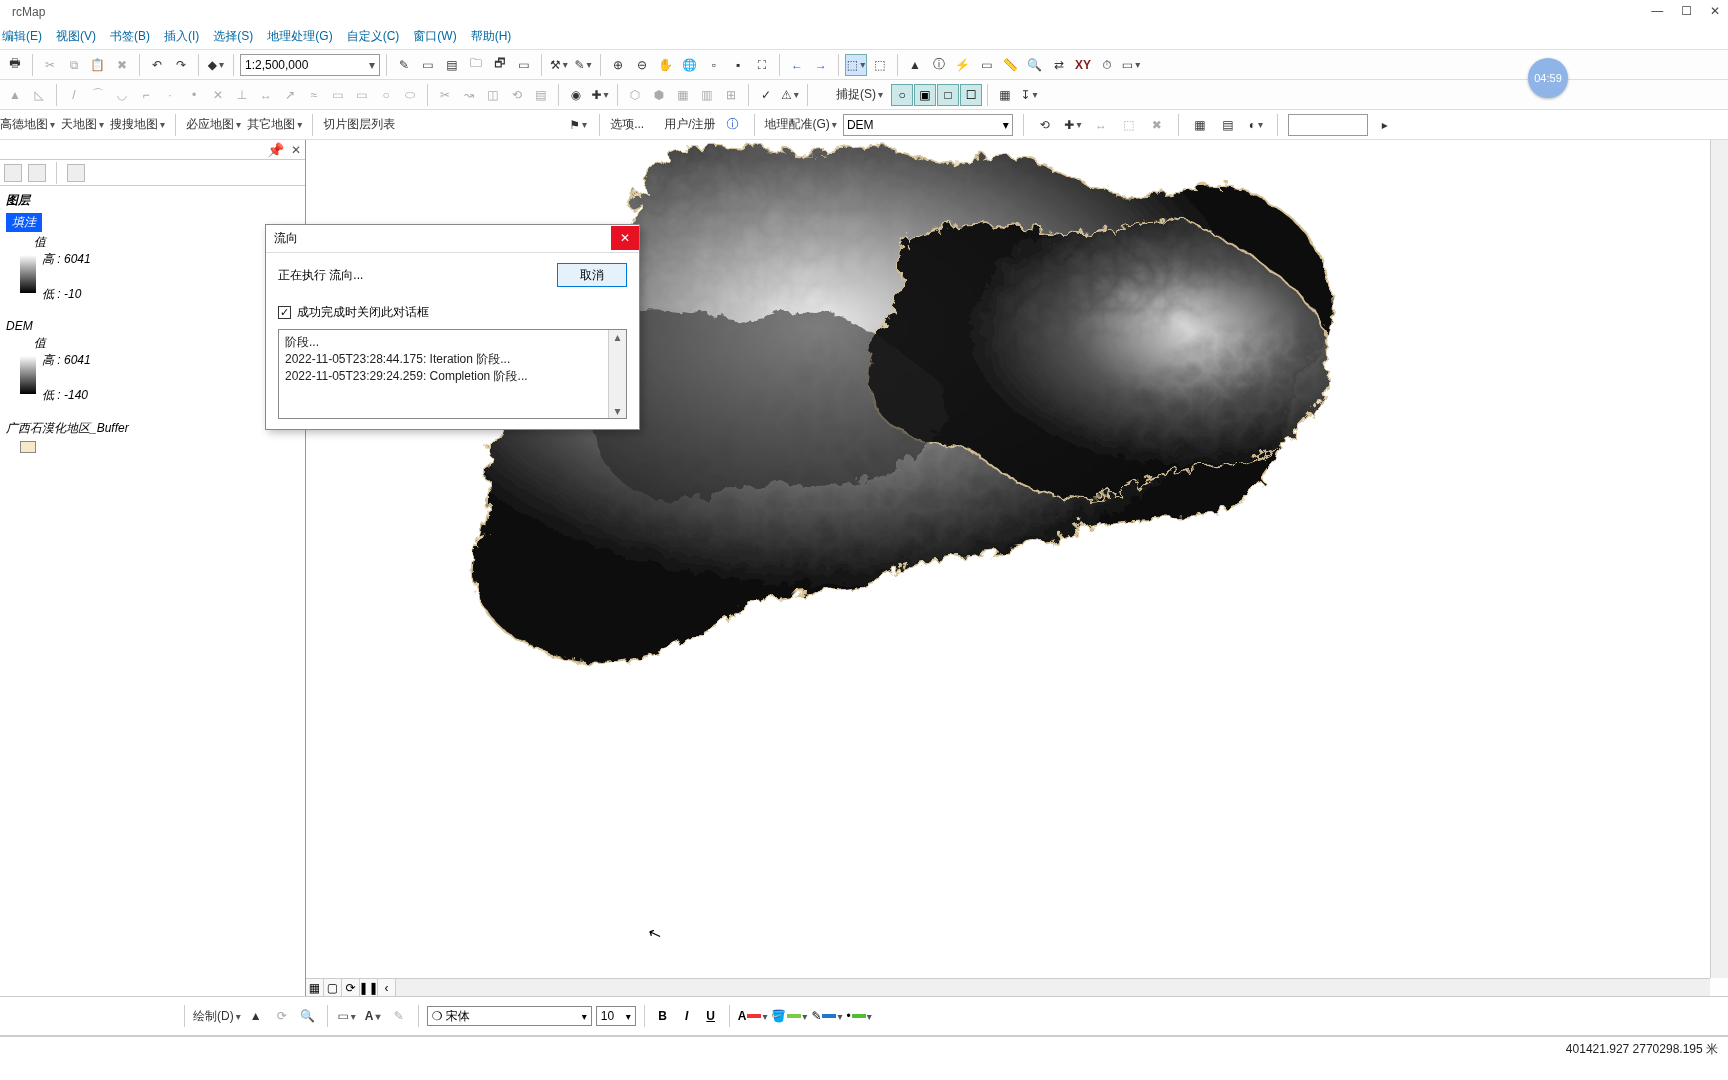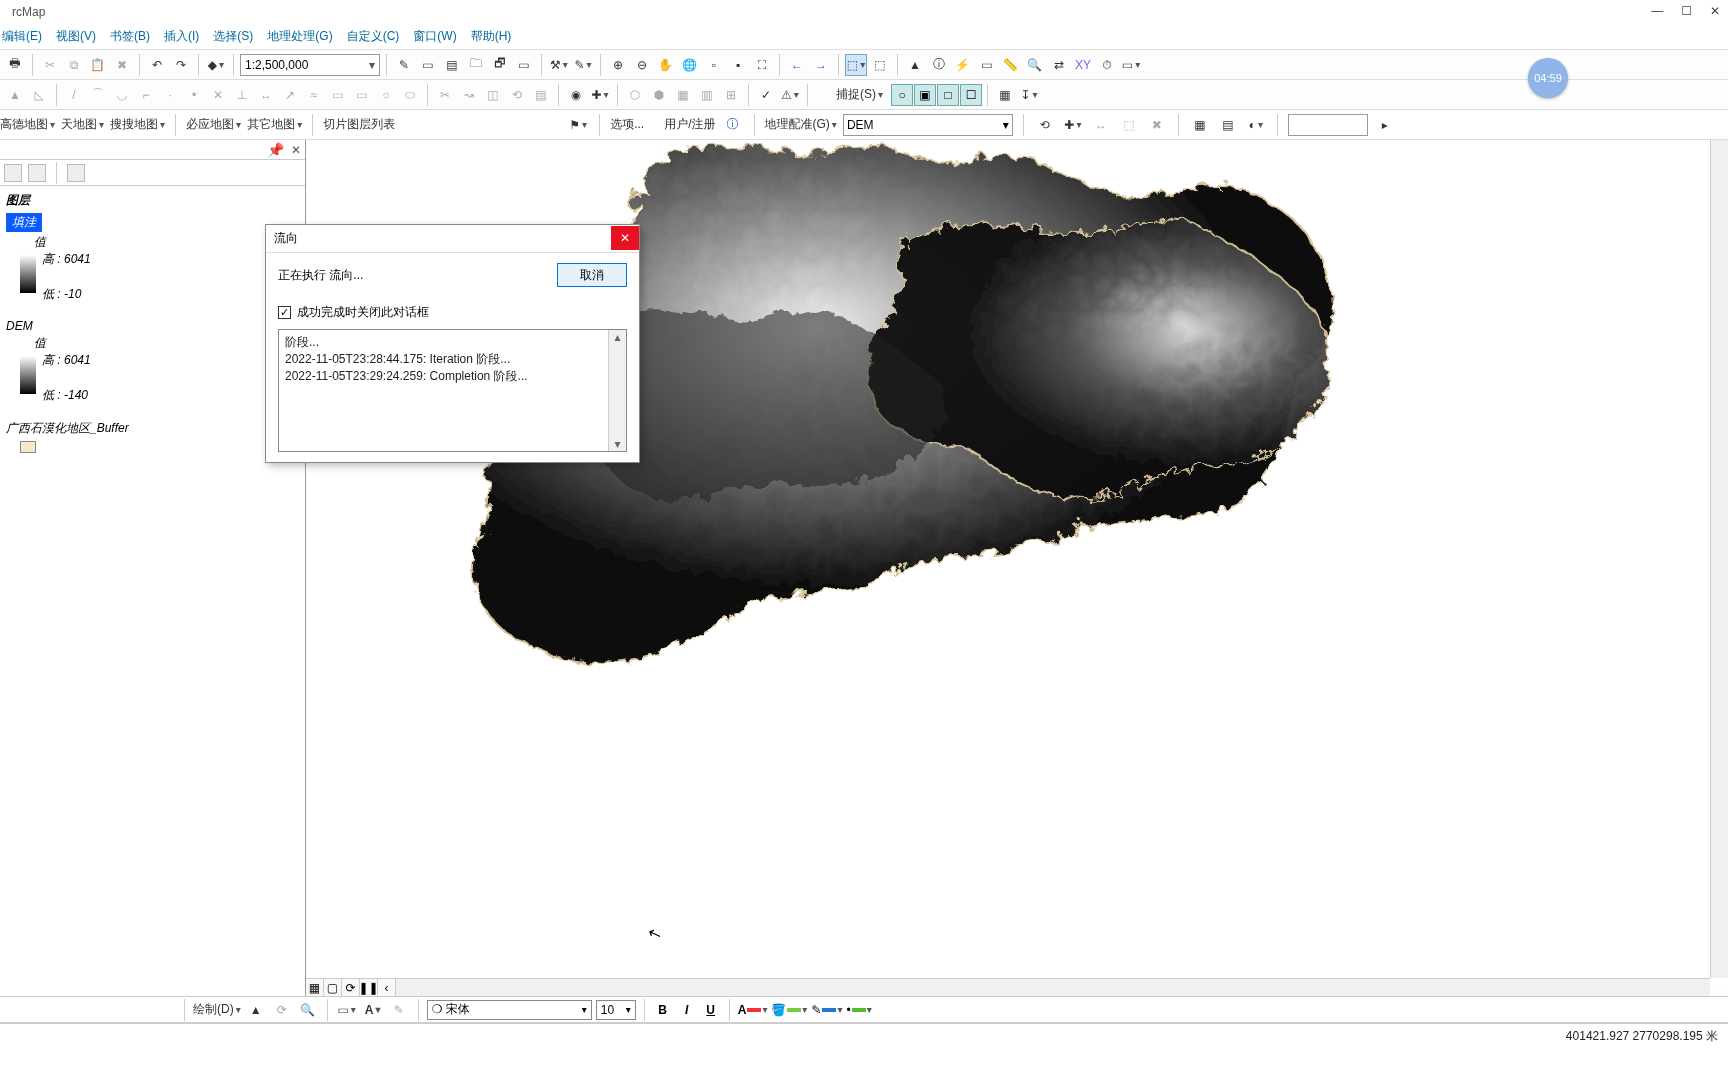--- a/index.html
+++ b/index.html
@@ -56,26 +56,26 @@
 .dlg-title { height:28px; background:#fff; border-bottom:1px solid #ddd; display:flex; align-items:center; padding:0 8px; justify-content:space-between; }
 .dlg-close { width:28px; height:24px; background:#e81123; color:#fff; display:flex; align-items:center; justify-content:center; margin-right:-8px; margin-top:-2px; }
 .dlg-body { padding:10px 12px; }
 .dlg-row { display:flex; align-items:center; justify-content:space-between; margin-bottom:10px; }
 .progress { width:240px; height:18px; border:1px solid #888; background:#fff; position:relative; display:inline-block; }
 .progress .chunk { position:absolute; top:1px; height:14px; width:8px; background:#7ac77a; }
 .btn { min-width:70px; height:24px; border:1px solid #0078d7; background:#e5f1fb; display:inline-flex; align-items:center; justify-content:center; padding:0 8px; }
 .btn.plain { border-color:#888; background:#f4f4f4; }
 .chk { width:13px; height:13px; border:1px solid #333; display:inline-flex; align-items:center; justify-content:center; margin-right:6px; }
 .chk::after { content:"✓"; font-size:11px; }
-.log { width:100%; height:123px; border:1px solid #888; background:#fff; margin-top:8px; position:relative; padding:4px 22px 12px 6px; font-family: Consolas, monospace; white-space:pre-wrap; color:#222; }
+.log { width:100%; height:90px; border:1px solid #888; background:#fff; margin-top:8px; position:relative; padding:4px 22px 12px 6px; font-family: Consolas, monospace; white-space:pre-wrap; color:#222; }
 .log-scroll { position:absolute; right:0; top:0; bottom:0; width:18px; background:#f0f0f0; border-left:1px solid #ccc; display:flex; flex-direction:column; justify-content:space-between; align-items:center; font-size:10px; color:#666; }
 
 .statusbar { height:26px; border-top:1px solid #ccc; display:flex; align-items:center; justify-content:flex-end; padding:0 10px; color:#222; }
 
-.draw-toolbar { height:27px; border-top:1px solid #ccc; border-bottom:1px solid #ccc; display:flex; align-items:center; padding-left:180px; gap:4px; }
+.draw-toolbar { height:40px; border-top:1px solid #ccc; border-bottom:1px solid #ccc; display:flex; align-items:center; padding-left:180px; gap:4px; }
 .font-box { width:165px; height:20px; border:1px solid #888; display:flex; align-items:center; padding:0 4px; justify-content:space-between; }
 .font-box::after { content:"▾"; font-size:10px; }
 .size-box { width:40px; height:20px; border:1px solid #888; display:flex; align-items:center; justify-content:space-between; padding:0 4px; }
 .size-box::after { content:"▾"; font-size:10px; }
 .fmt-btn { width:20px; height:20px; display:inline-flex; align-items:center; justify-content:center; font-weight:bold; }
 .color-well { display:inline-flex; align-items:center; gap:1px; }
 .color-sw { width:14px; height:4px; display:block; }
 
 .timer-badge { position:absolute; right:160px; top:58px; width:40px; height:40px; border-radius:50%; background:#8fb4e8; display:flex; align-items:center; justify-content:center; color:#fff; font-size:11px; box-shadow:0 1px 3px rgba(0,0,0,.3); }
 
@@ -148,21 +148,21 @@
   <span class="tb-btn dd" style="background:#cfe4ff;border:1px solid #7aa">⬚</span>
   <span class="tb-btn">⬚</span>
   <span class="tb-sep"></span>
   <span class="tb-btn">▲</span>
   <span class="tb-btn">ⓘ</span>
   <span class="tb-btn">⚡</span>
   <span class="tb-btn">▭</span>
   <span class="tb-btn">📏</span>
   <span class="tb-btn">🔍</span>
   <span class="tb-btn">⇄</span>
-  <span class="tb-btn" style="color:#8b5cf6;font-weight:normal">XY</span>
+  <span class="tb-btn" style="color:#7f1d1d;font-weight:bold">XY</span>
   <span class="tb-btn">⏱</span>
   <span class="tb-btn dd">▭</span>
 </div>
 
 <div class="toolbar toolbar2">
   <span class="tb-btn dis">▲</span>
   <span class="tb-btn dis">◺</span>
   <span class="tb-sep"></span>
   <span class="tb-btn dis">/</span>
   <span class="tb-btn dis">⌒</span>

